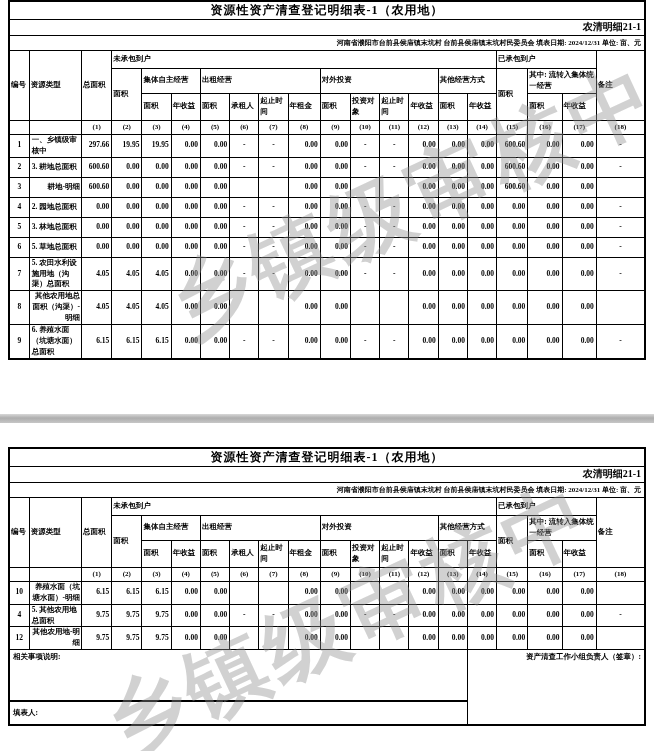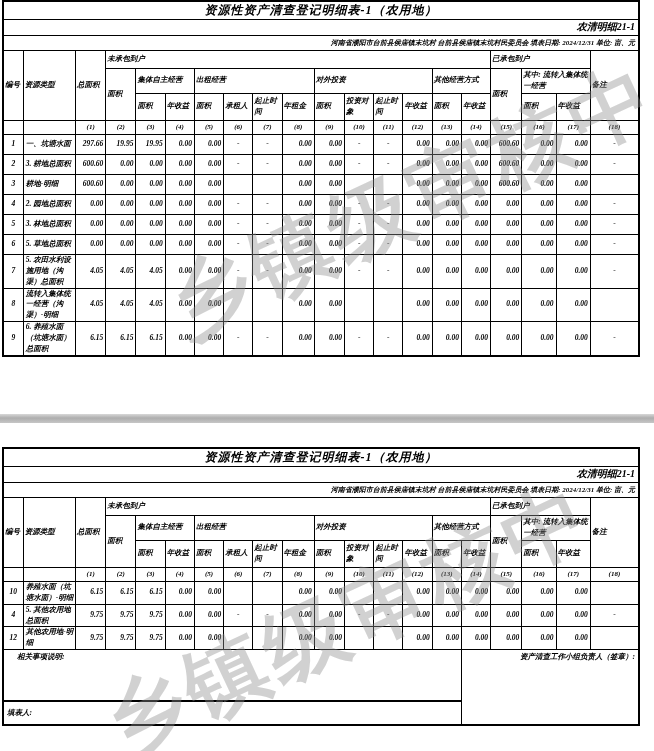--- a/index.html
+++ b/index.html
@@ -7,40 +7,40 @@
     position:relative; width:654px; height:751px; background:#ffffff;
     overflow:hidden; font-family:"Liberation Serif", serif; color:#000;
   }
   .page { position:absolute; left:0; width:654px; background:#fff; overflow:hidden; }
   .page1 { top:0; height:414px; }
   .page2 { top:423px; height:328px; }
   .page-separator {
     position:absolute; left:0; top:414px; width:654px; height:9px;
     background:linear-gradient(to bottom,#d8d8d8,#adadad 45%,#c6c6c6);
   }
-  table { border-collapse:collapse; table-layout:fixed; width:638px; margin-left:2px; border:2px solid #000;font-style:italic; }
+  table { border-collapse:collapse; table-layout:fixed; width:638px; margin-left:8px; border:2px solid #000; }
   .page2 table { margin-top:24px; }
   td {
     border:1px solid #000; font-size:7.5px; font-weight:bold; color:#000;
     padding:0 1px; overflow:hidden; line-height:1.45; word-break:break-all;
   }
   .title-cell  { font-size:12px; text-align:center; height:16px; letter-spacing:1px; }
   .code-cell   { text-align:right; height:12px; font-size:10px; padding-right:3px; }
   .info-cell   { text-align:right; height:14px; font-size:7px; padding-right:3px; }
   .hc   { text-align:left; vertical-align:middle; }
   .hrow1 td { height:17px; }
   .hrow2 td { height:24px; }
   .hrow3 td { height:26px; }
   .colnum-row td { height:13px; text-align:center; font-size:7px; }
   tbody.data tr { height:20px; }
   tbody.data td.ctr  { text-align:center; }
   tbody.data td.numv { text-align:right; padding-right:2px; }
   tbody.data td.lbl  { text-align:left; padding-left:2px; }
-  tbody.data td.lbl.ind { text-align:left; }
-  .foot-notes  { vertical-align:top; text-align:left; height:46px; border-bottom:2px solid #000; padding:2px 13px; }
+  tbody.data td.lbl.ind { text-align:right; }
+  .foot-notes  { vertical-align:top; text-align:left; height:46px; border-bottom:2px solid #000; padding:2px 3px; }
   .foot-signer { vertical-align:top; text-align:right; padding:2px 3px; }
   .foot-filler { height:18px; text-align:left; vertical-align:middle; padding:2px 3px; }
   .watermark {
     position:absolute; z-index:5; pointer-events:none; white-space:nowrap;
     font-size:82px; font-weight:bold; letter-spacing:6px;
     color:#8f8f8f; opacity:0.40; transform:rotate(-25deg);
   }
   .wm1 { left:149px; top:146px; }
   .wm2 { left:84px;  top:143px; }
 </style>
@@ -136,21 +136,21 @@
             <td>(14)</td>
             <td>(15)</td>
             <td>(16)</td>
             <td>(17)</td>
             <td>(18)</td>
           </tr>
       </tbody>
       <tbody class="data">
           <tr>
             <td class="ctr">1</td>
-            <td class="lbl">一、坑塘水面</td>
+            <td class="lbl">一、乡镇级审核中</td>
             <td class="numv">297.66</td>
             <td class="numv">19.95</td>
             <td class="numv">19.95</td>
             <td class="numv">0.00</td>
             <td class="numv">0.00</td>
             <td class="ctr">-</td>
             <td class="ctr">-</td>
             <td class="numv">0.00</td>
             <td class="numv">0.00</td>
             <td class="ctr">-</td>
@@ -290,21 +290,21 @@
             <td class="numv">0.00</td>
             <td class="numv">0.00</td>
             <td class="numv">0.00</td>
             <td class="numv">0.00</td>
             <td class="numv">0.00</td>
             <td class="numv">0.00</td>
             <td class="ctr">-</td>
           </tr>
           <tr>
             <td class="ctr">8</td>
-            <td class="lbl ind">流转入集体统一经营（沟渠）-明细</td>
+            <td class="lbl ind">其他农用地总面积（沟渠）-明细</td>
             <td class="numv">4.05</td>
             <td class="numv">4.05</td>
             <td class="numv">4.05</td>
             <td class="numv">0.00</td>
             <td class="numv">0.00</td>
             <td class="numv"></td>
             <td class="numv"></td>
             <td class="numv">0.00</td>
             <td class="numv">0.00</td>
             <td class="numv"></td>

